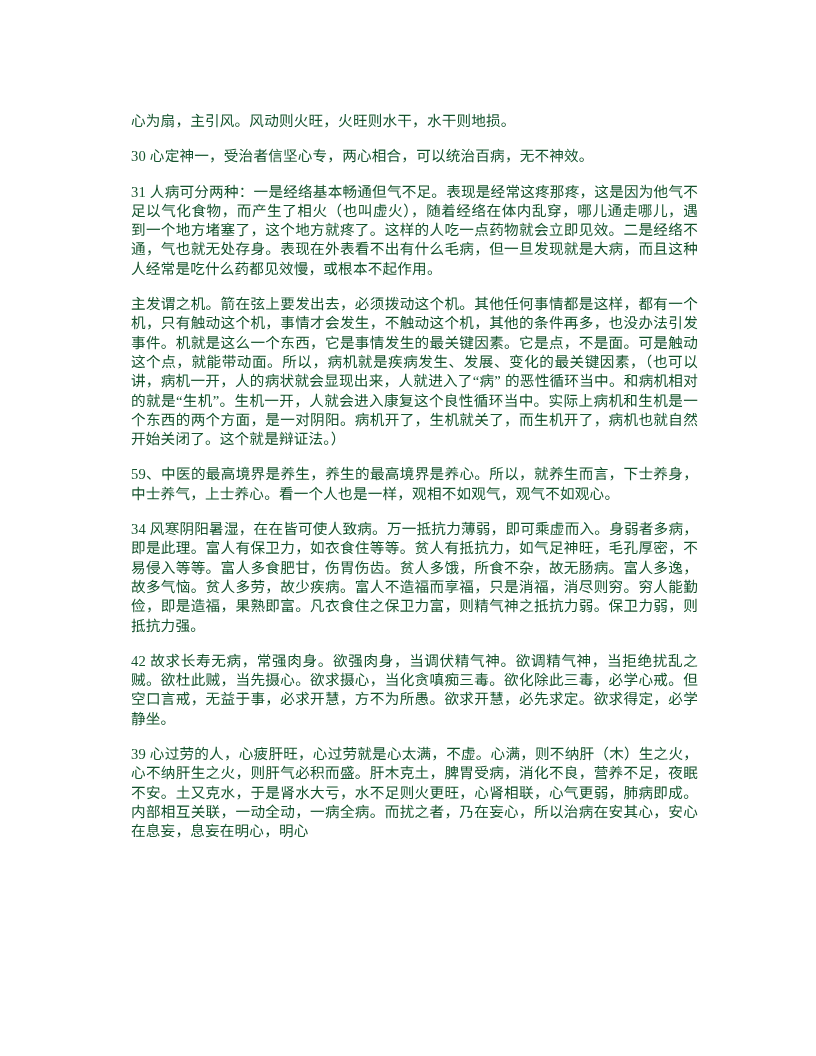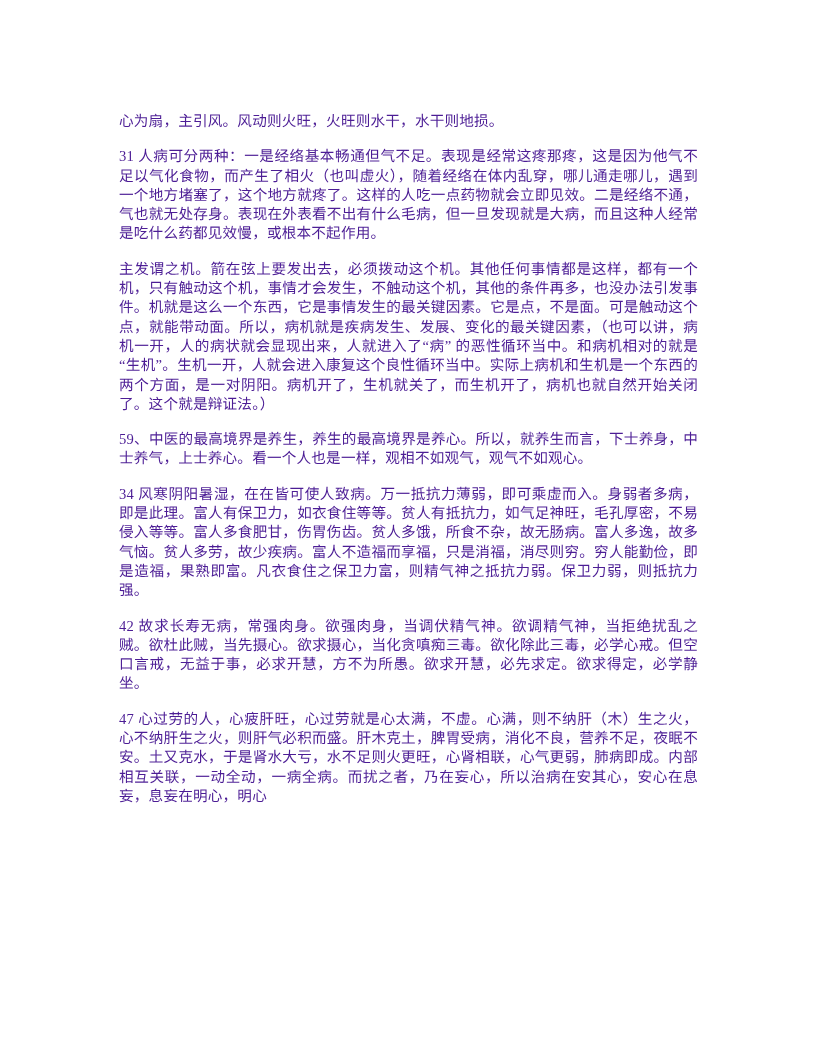--- a/index.html
+++ b/index.html
@@ -14,37 +14,38 @@
     margin: 0 auto;
     background: #ffffff;
     box-sizing: border-box;
     padding: 112px 118px 0 119px;
     overflow: hidden;
   }
   .doc-body p {
     font-family: "Liberation Serif", "DejaVu Serif", serif;
     font-size: 14.6px;
     line-height: 19.3px;
-    color: #4c1d95;
-    margin: 0 0 16px 0;
+    color: #14532d;
+    margin: 0 0 16px 12px;
     text-align: justify;
     text-align-last: left;
     letter-spacing: 0.2px;
     word-break: break-all;
   }
   .doc-body p:last-child {
     margin-bottom: 0;
   }
 </style>
 </head>
 <body>
 
 <div class="page">
   <div class="doc-body">
     <p>心为扇，主引风。风动则火旺，火旺则水干，水干则地损。</p>
+    <p>30 心定神一，受治者信坚心专，两心相合，可以统治百病，无不神效。</p>
     <p>31 人病可分两种：一是经络基本畅通但气不足。表现是经常这疼那疼，这是因为他气不足以气化食物，而产生了相火（也叫虚火），随着经络在体内乱穿，哪儿通走哪儿，遇到一个地方堵塞了，这个地方就疼了。这样的人吃一点药物就会立即见效。二是经络不通，气也就无处存身。表现在外表看不出有什么毛病，但一旦发现就是大病，而且这种人经常是吃什么药都见效慢，或根本不起作用。</p>
     <p>主发谓之机。箭在弦上要发出去，必须拨动这个机。其他任何事情都是这样，都有一个机，只有触动这个机，事情才会发生，不触动这个机，其他的条件再多，也没办法引发事件。机就是这么一个东西，它是事情发生的最关键因素。它是点，不是面。可是触动这个点，就能带动面。所以，病机就是疾病发生、发展、变化的最关键因素，（也可以讲，病机一开，人的病状就会显现出来，人就进入了“病” 的恶性循环当中。和病机相对的就是“生机”。生机一开，人就会进入康复这个良性循环当中。实际上病机和生机是一个东西的两个方面，是一对阴阳。病机开了，生机就关了，而生机开了，病机也就自然开始关闭了。这个就是辩证法。）</p>
     <p>59、中医的最高境界是养生，养生的最高境界是养心。所以，就养生而言，下士养身，中士养气，上士养心。看一个人也是一样，观相不如观气，观气不如观心。</p>
     <p>34 风寒阴阳暑湿，在在皆可使人致病。万一抵抗力薄弱，即可乘虚而入。身弱者多病，即是此理。富人有保卫力，如衣食住等等。贫人有抵抗力，如气足神旺，毛孔厚密，不易侵入等等。富人多食肥甘，伤胃伤齿。贫人多饿，所食不杂，故无肠病。富人多逸，故多气恼。贫人多劳，故少疾病。富人不造福而享福，只是消福，消尽则穷。穷人能勤俭，即是造福，果熟即富。凡衣食住之保卫力富，则精气神之抵抗力弱。保卫力弱，则抵抗力强。</p>
     <p>42 故求长寿无病，常强肉身。欲强肉身，当调伏精气神。欲调精气神，当拒绝扰乱之贼。欲杜此贼，当先摄心。欲求摄心，当化贪嗔痴三毒。欲化除此三毒，必学心戒。但空口言戒，无益于事，必求开慧，方不为所愚。欲求开慧，必先求定。欲求得定，必学静坐。</p>
-    <p>47 心过劳的人，心疲肝旺，心过劳就是心太满，不虚。心满，则不纳肝（木）生之火，心不纳肝生之火，则肝气必积而盛。肝木克土，脾胃受病，消化不良，营养不足，夜眠不安。土又克水，于是肾水大亏，水不足则火更旺，心肾相联，心气更弱，肺病即成。内部相互关联，一动全动，一病全病。而扰之者，乃在妄心，所以治病在安其心，安心在息妄，息妄在明心，明心</p>
+    <p>39 心过劳的人，心疲肝旺，心过劳就是心太满，不虚。心满，则不纳肝（木）生之火，心不纳肝生之火，则肝气必积而盛。肝木克土，脾胃受病，消化不良，营养不足，夜眠不安。土又克水，于是肾水大亏，水不足则火更旺，心肾相联，心气更弱，肺病即成。内部相互关联，一动全动，一病全病。而扰之者，乃在妄心，所以治病在安其心，安心在息妄，息妄在明心，明心</p>
   </div>
 </div>
 
 </body></html>

